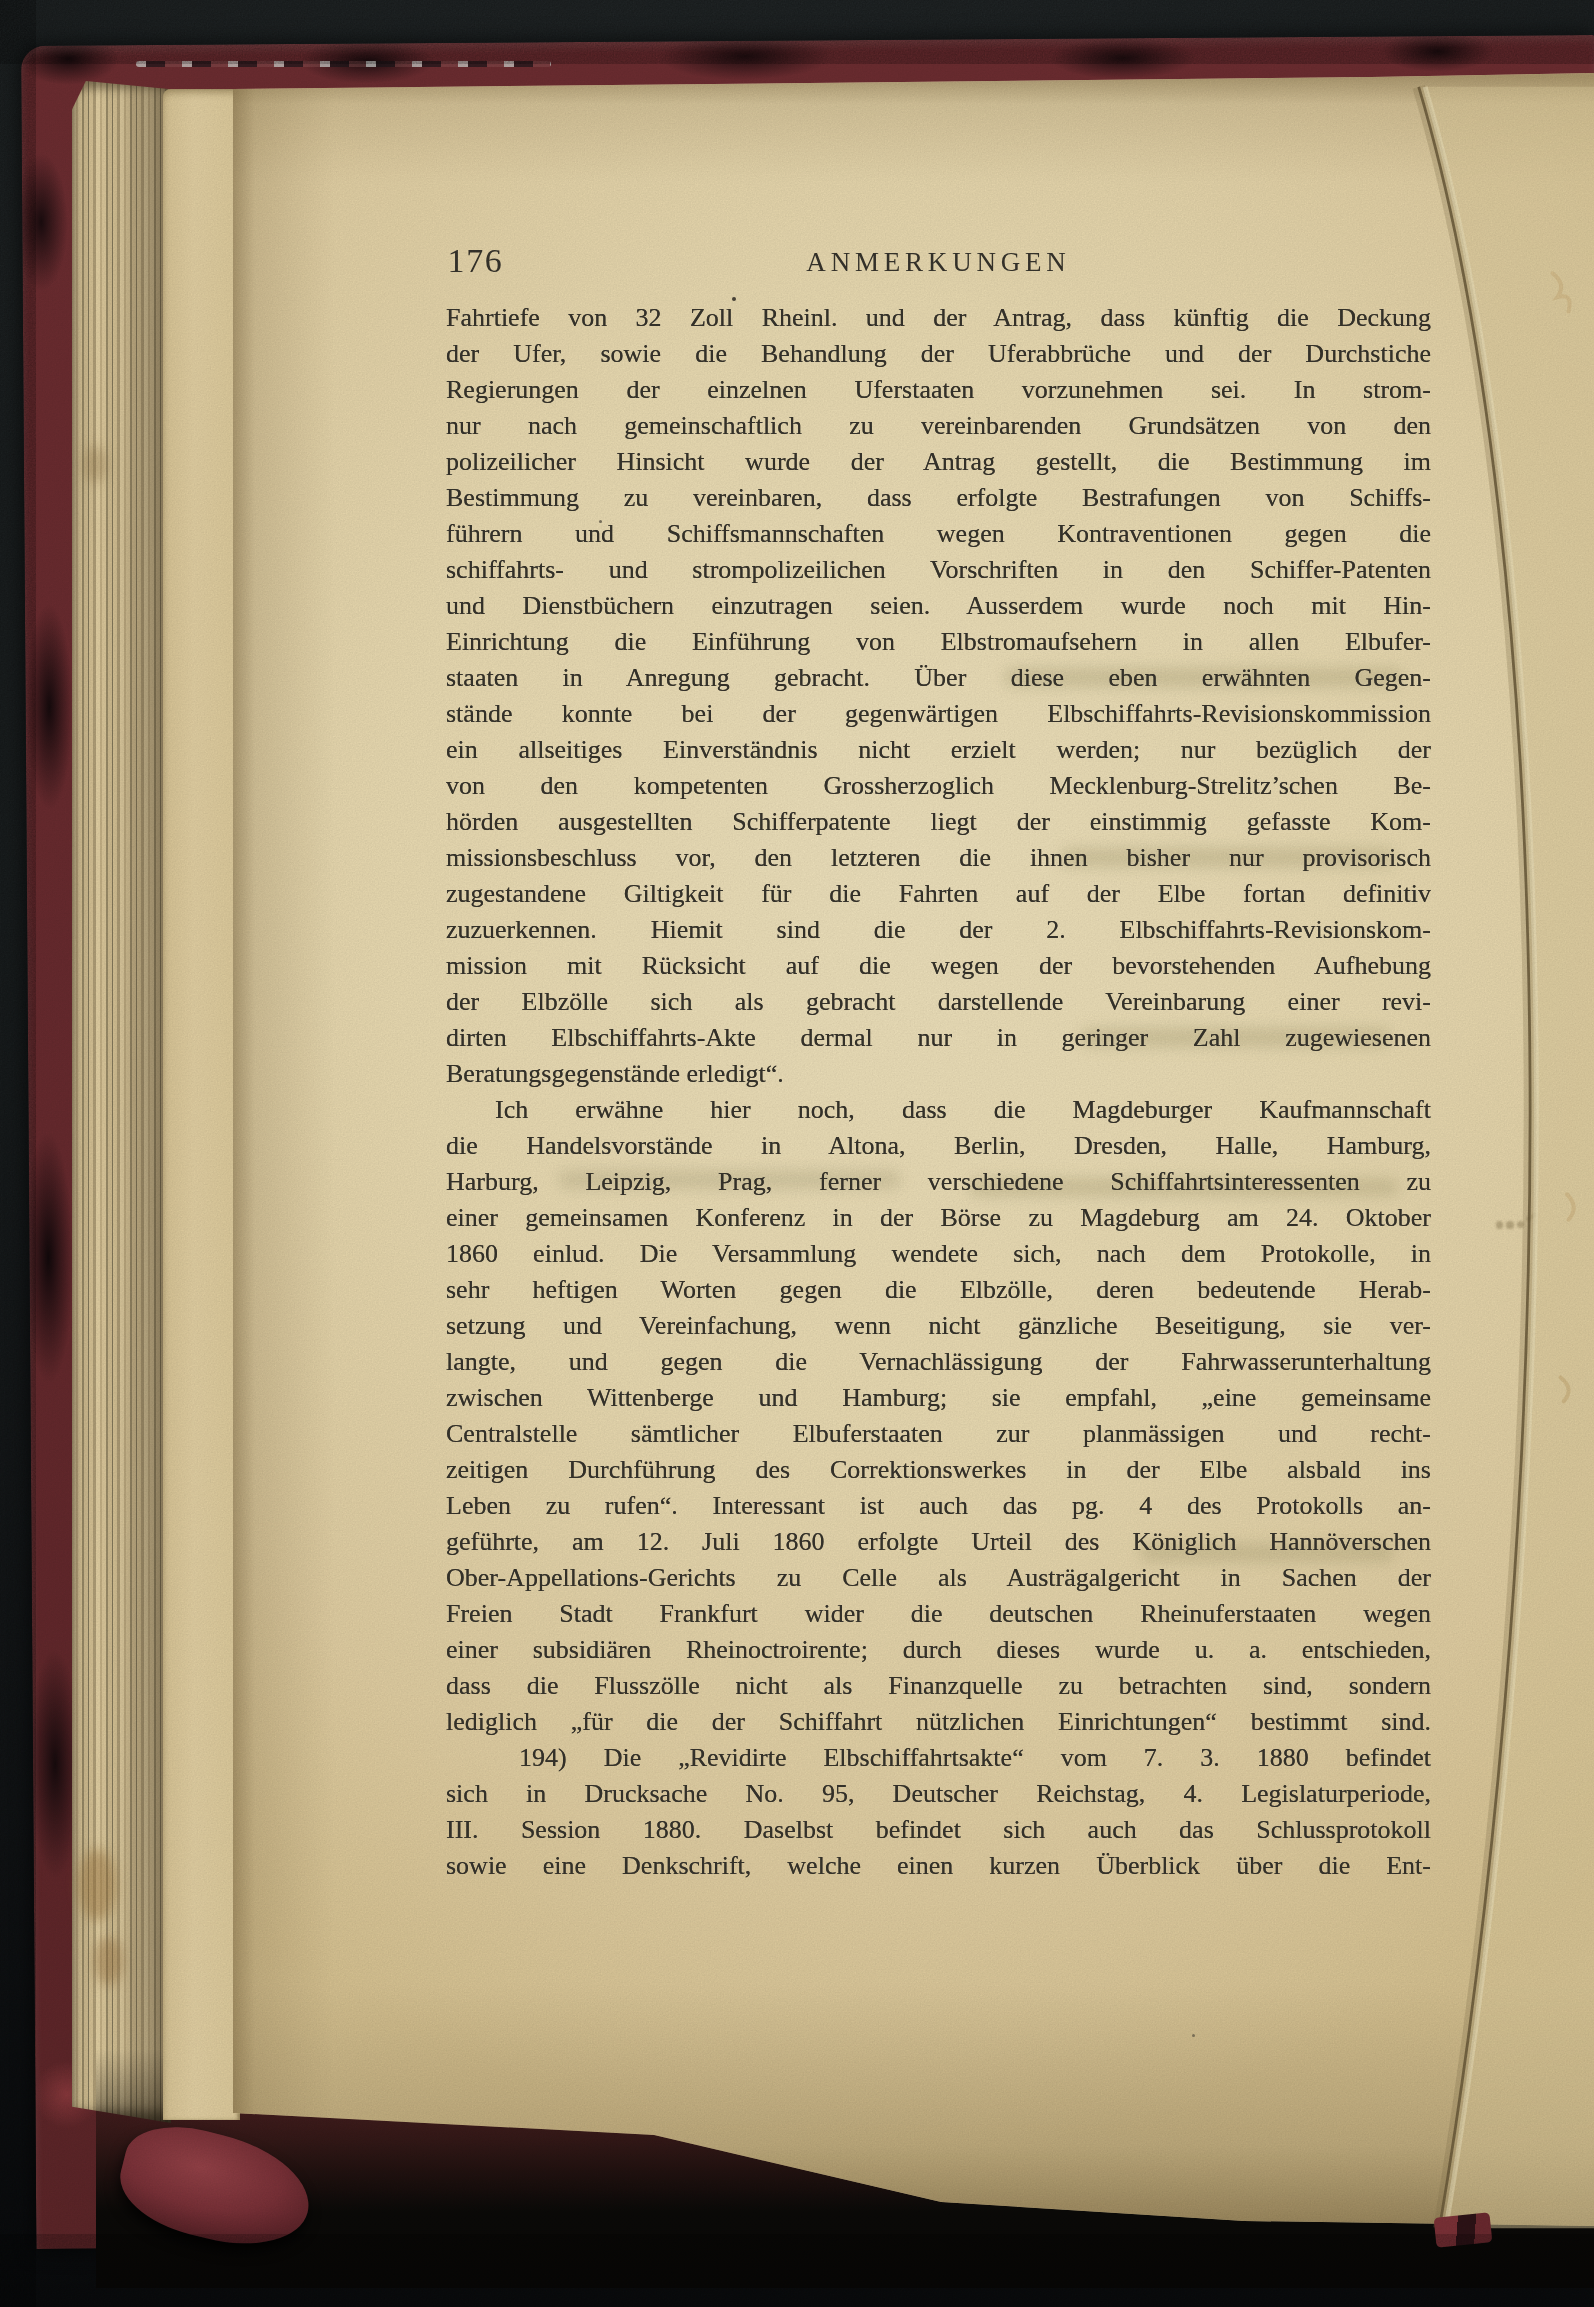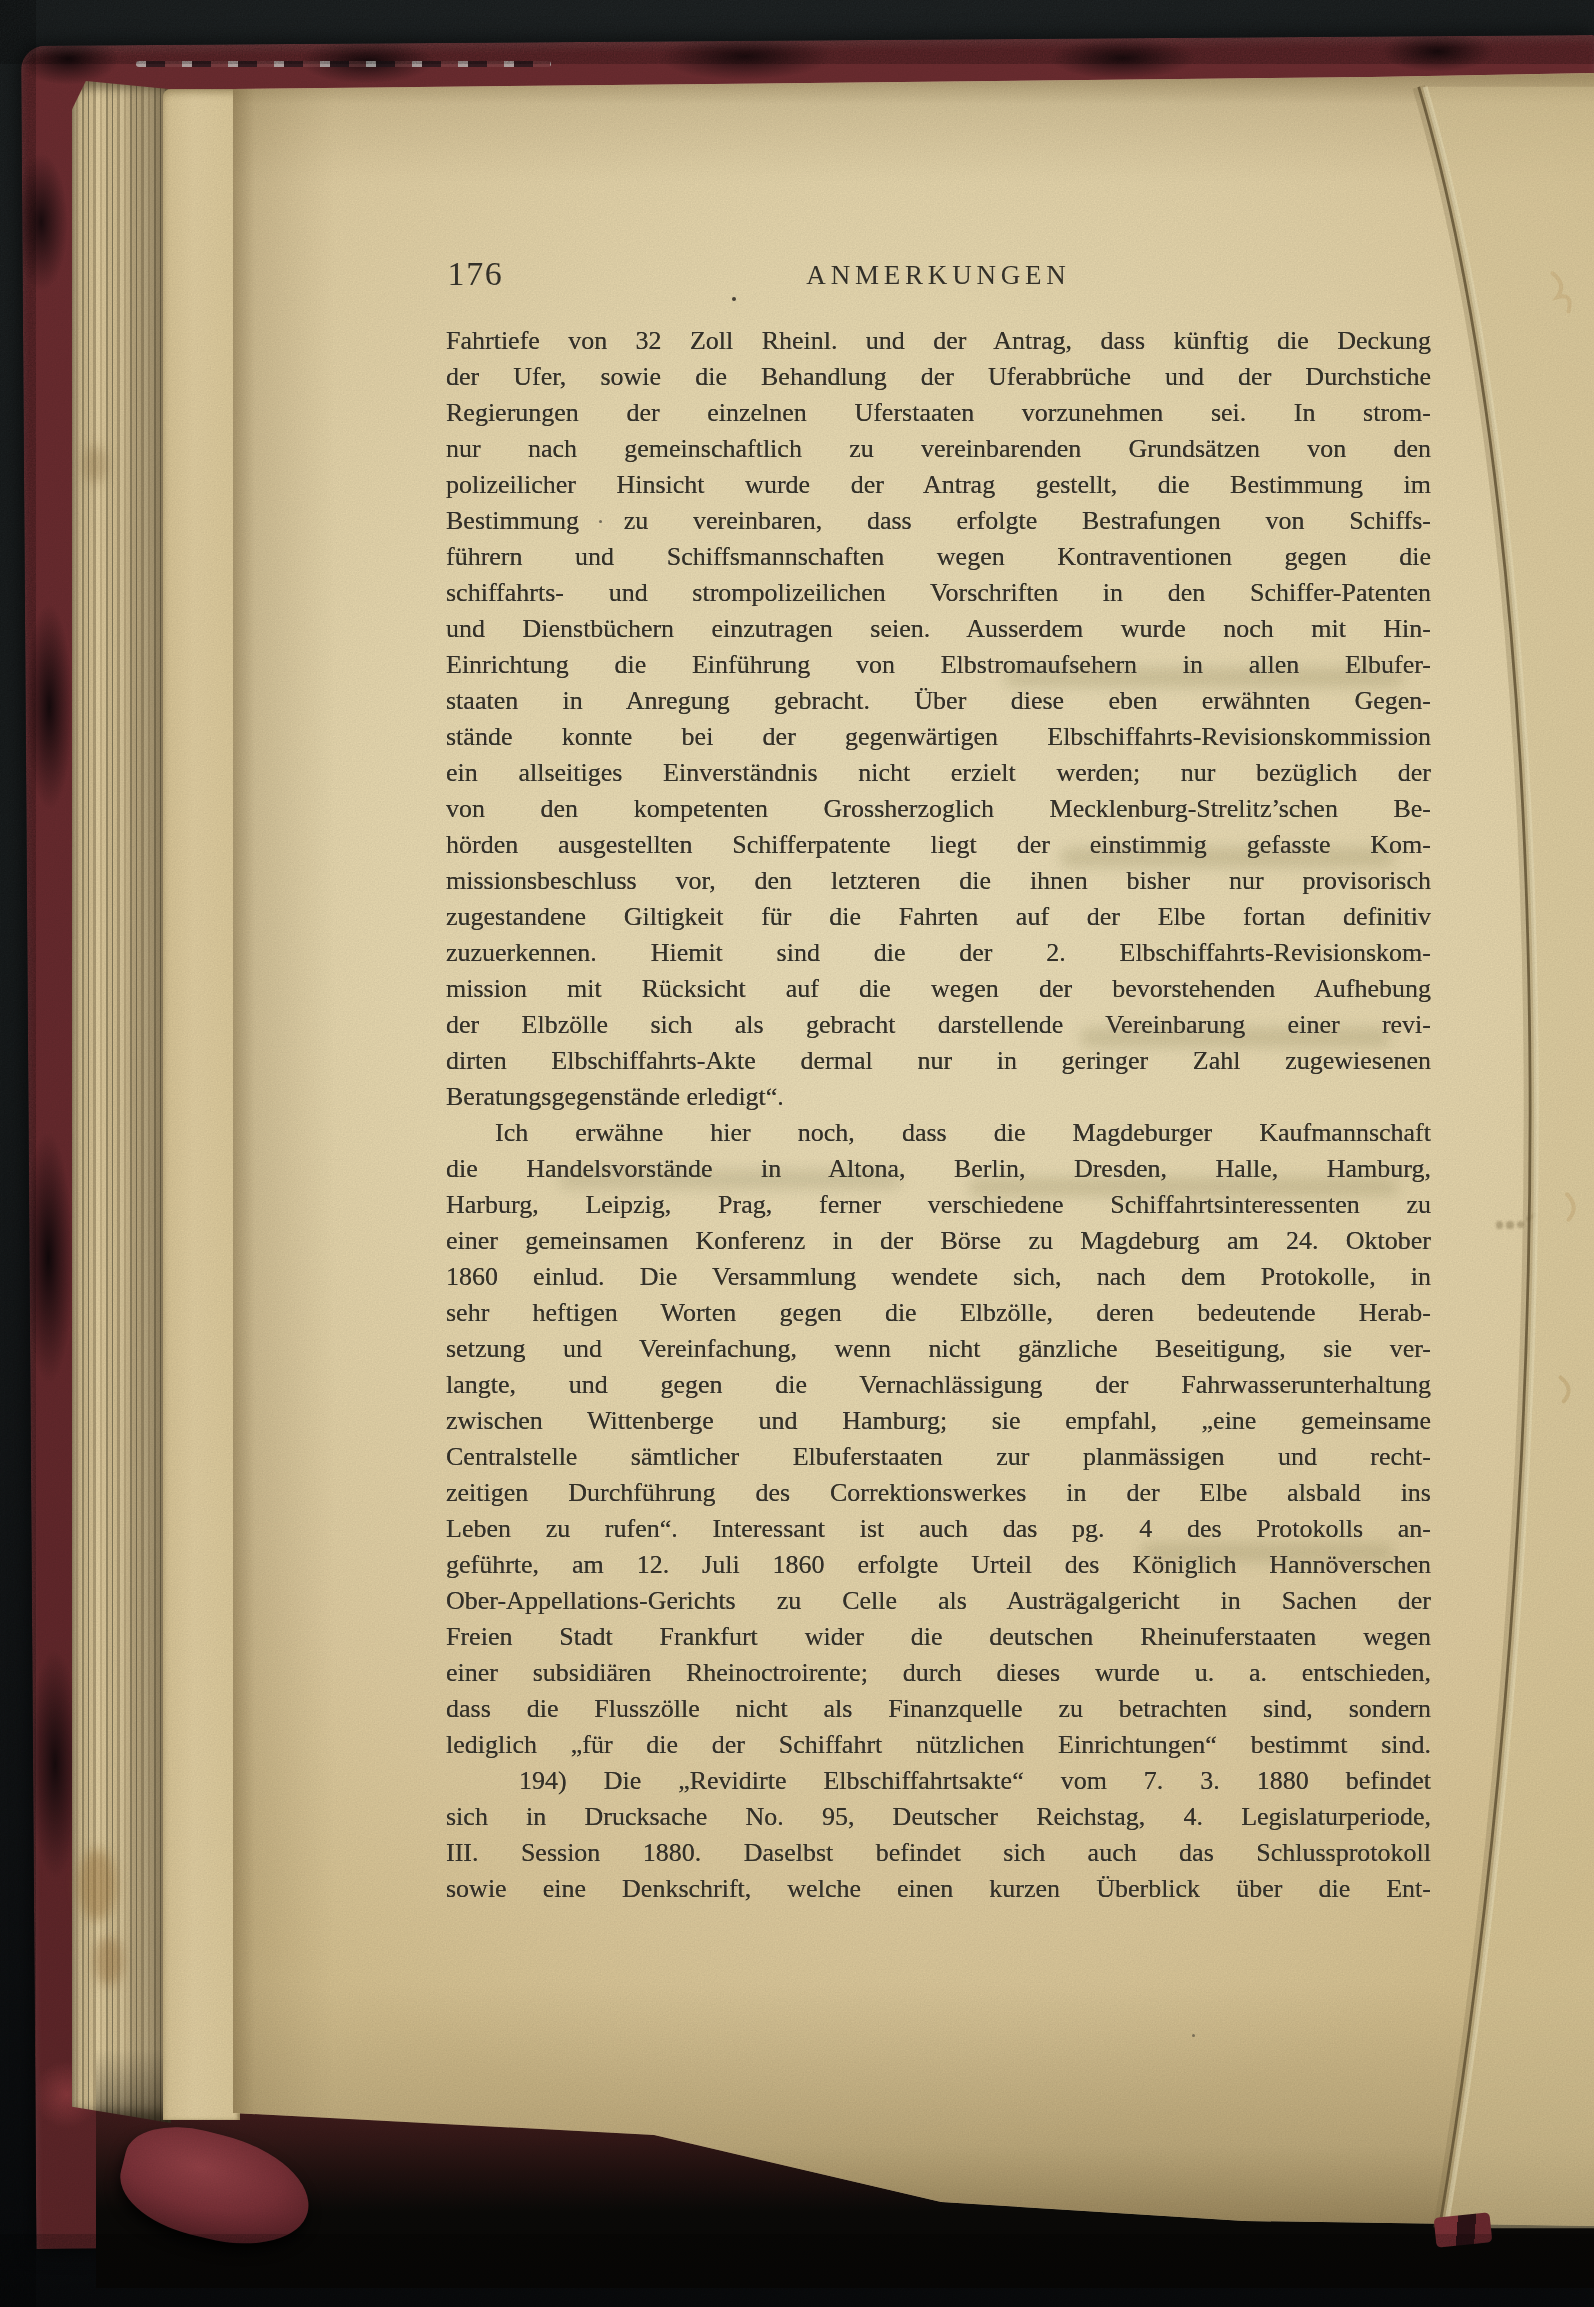--- a/index.html
+++ b/index.html
@@ -65,26 +65,26 @@
       radial-gradient(1116px 1275px at 56% 38%, #f4e7c1 0%, #efe0b6 45%, #e6d3a6 78%, #dcc795 100%);
     box-shadow:inset 0 0 0 0 transparent;}
   .page-shade{position:absolute;inset:0;pointer-events:none;
     background:
       linear-gradient(90deg, rgba(120,98,58,.5) 233px, rgba(120,98,58,.18) 255px, transparent 335px),
       linear-gradient(180deg, rgba(125,104,64,.5) 77px, rgba(125,104,64,.15) 104px, transparent 183px),
       linear-gradient(0deg, rgba(95,76,40,.55) 3%, rgba(95,76,40,.2) 7%, transparent 14%);
     clip-path:inherit;}
 
   
-  .textblock{position:absolute;left:446px;top:255px;width:985px;color:var(--ink,#38352d);}
+  .textblock{position:absolute;left:446px;top:242px;width:985px;color:var(--ink,#38352d);}
   .headrow{position:relative;height:43px;}
   .pagenum{position:absolute;left:1.6px;top:0;font-size:34px;letter-spacing:1.6px;}
   .htitle{position:absolute;left:50%;top:4.8px;transform:translateX(-50%);
     font-size:27px;letter-spacing:4.8px;white-space:nowrap;}
-  .bodytext{margin-top:25px;font-size:26px;line-height:36px;
+  .bodytext{margin-top:15px;font-size:26px;line-height:36px;
     text-shadow:0 0 0.6px rgba(56,53,45,.8);}
   .line{text-align:justify;text-align-last:justify;white-space:normal;}
   .line.short{text-align-last:left;}
   .line.indent1{padding-left:49px;font-family:Liberation Serif, serif;}
   .line.indent2{padding-left:73px;}
   .line b{font-weight:normal;}
 
   
   .gutter{position:absolute;left:1355px;top:64px;pointer-events:none;}
 

